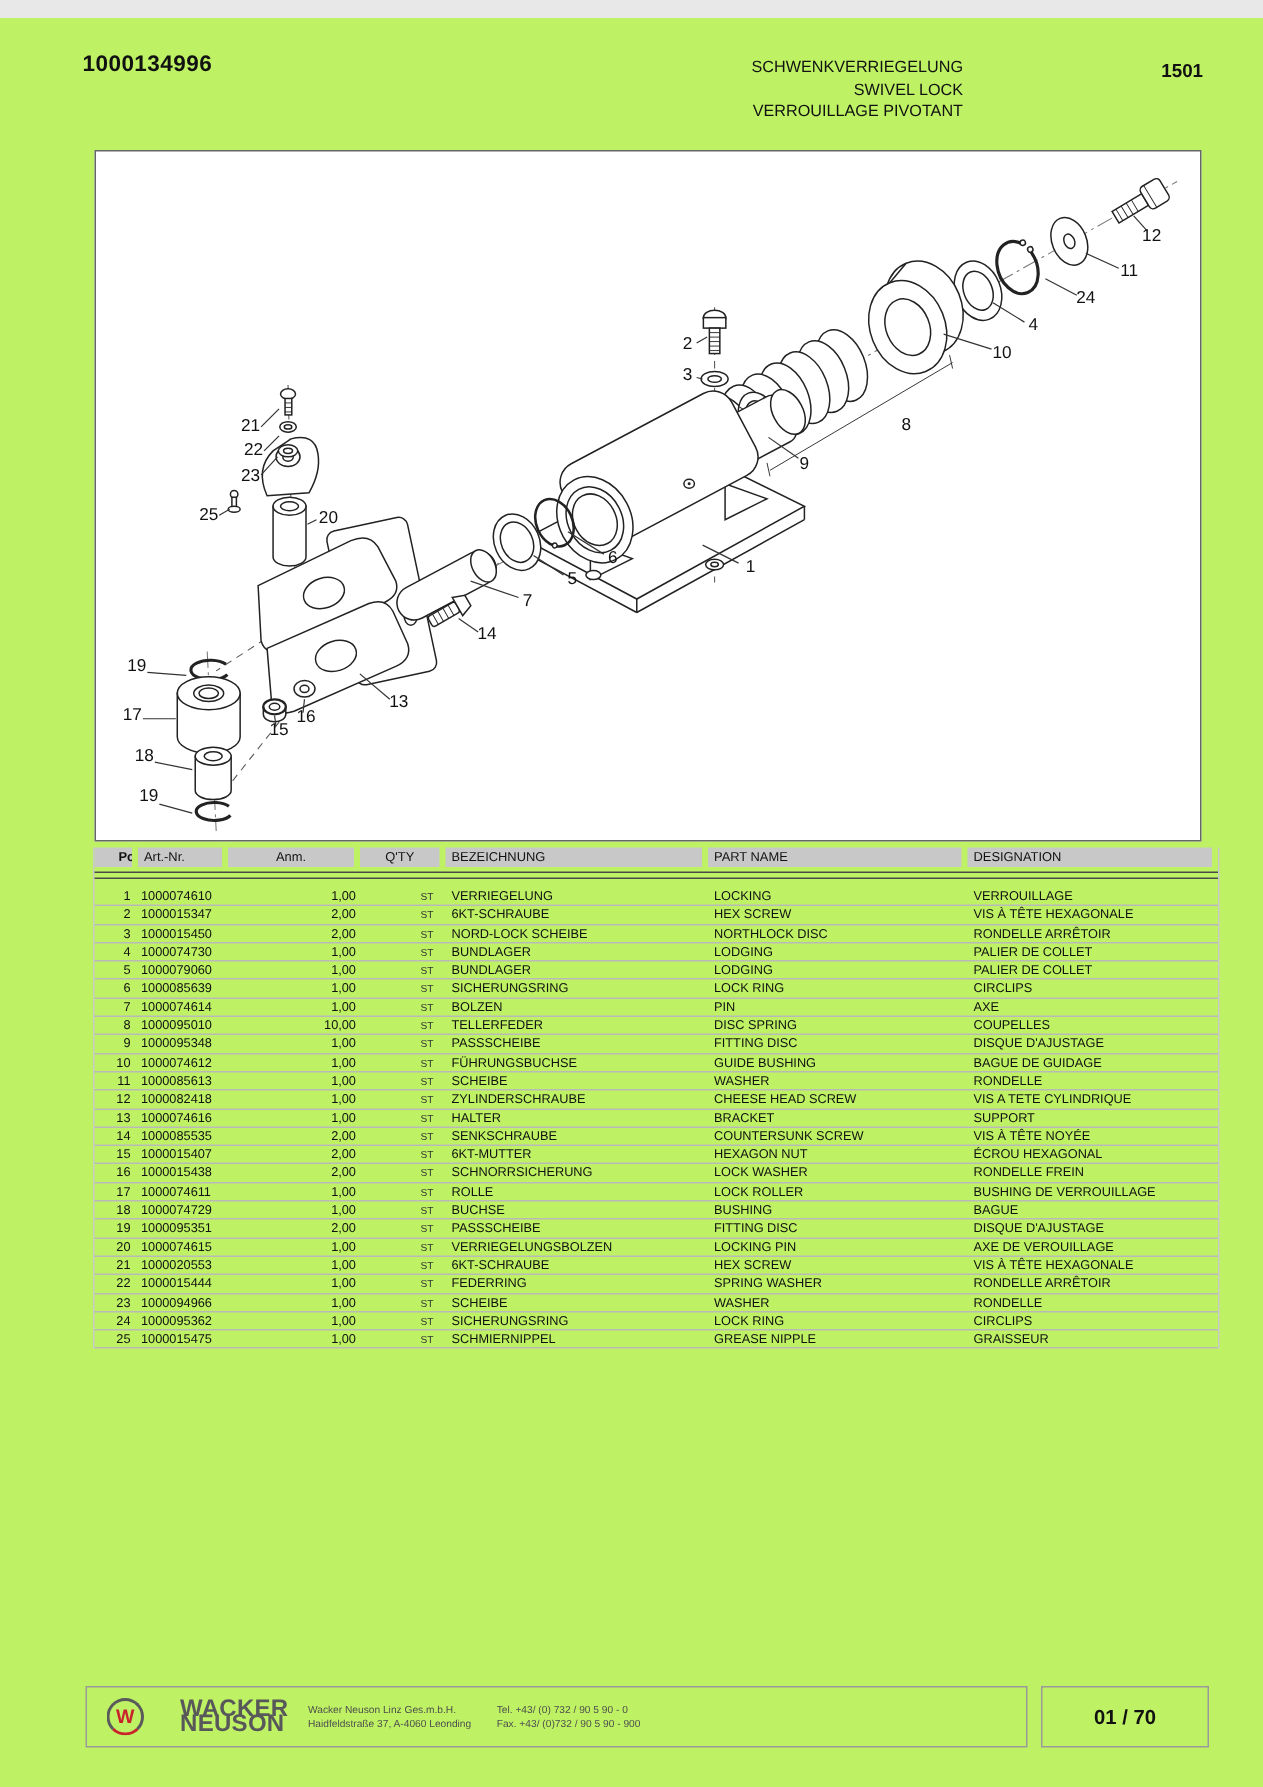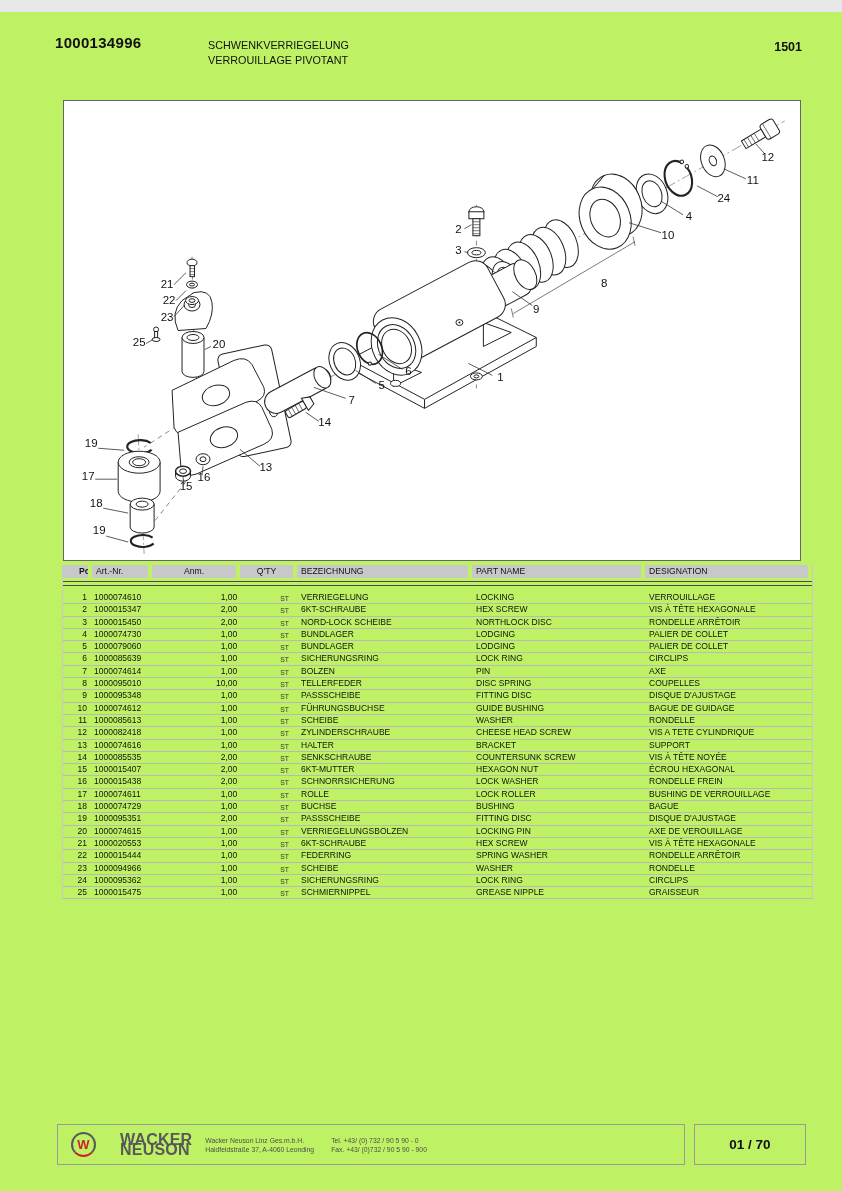--- a/index.html
+++ b/index.html
@@ -1,20 +1,20 @@
 <!DOCTYPE html>
 <html><head>
 <meta charset="utf-8">
 <style>
   html,body{margin:0;padding:0;background:#e8e8e8;}
   .page{position:relative;width:842px;height:1191px;background:#bef264;margin:12px auto;
         font-family:"Liberation Sans", sans-serif;color:#111;overflow:hidden;}
   
   .doc-number{position:absolute;left:55px;top:22px;font-size:15px;font-weight:bold;letter-spacing:.3px;}
-  .titles{position:absolute;left:208px;right:200px;top:26px;text-align:left;font-size:10.8px;line-height:14.5px;}
+  .titles{position:absolute;left:208px;right:200px;top:26px;text-align:right;font-size:10.8px;line-height:14.5px;}
   .page-code{position:absolute;right:40px;top:28px;font-size:12.5px;font-weight:bold;}
   
   .diagram-box{position:absolute;left:63px;top:88px;width:736px;height:459px;border:1px solid #666;background:#fff;}
   .diagram-box svg{display:block;width:100%;height:100%;}
   .ln{stroke:#222;stroke-width:1;fill:none;}
   .wh{fill:#fff;stroke:#222;stroke-width:1;}
   .thin{stroke:#222;stroke-width:.6;fill:none;}
   .cl{stroke:#777;stroke-width:.7;fill:none;stroke-dasharray:11 3 2 3;}
   .dash{stroke:#555;stroke-width:.7;fill:none;stroke-dasharray:5 4;}
   .clip{stroke:#222;stroke-width:2.1;fill:none;}
@@ -44,20 +44,21 @@
   .f-right{position:absolute;left:694px;top:1112px;width:112px;height:41px;border:1px solid #9a9a9a;display:flex;align-items:center;justify-content:center;font-size:13.5px;font-weight:bold;box-sizing:border-box;}
 </style>
 </head>
 <body>
 
 <div class="page">
 
   <div class="doc-number">1000134996</div>
   <div class="titles">
     <div>SCHWENKVERRIEGELUNG</div>
+    <div>SWIVEL LOCK</div>
     <div>VERROUILLAGE PIVOTANT</div>
   </div>
   <div class="page-code">1501</div>
 
   <div class="diagram-box">
     <svg viewBox="0 0 737 460" xmlns="http://www.w3.org/2000/svg">
 
       <line class="cl" x1="255" y1="283" x2="722" y2="20"></line>
       <line class="cl" x1="148" y1="342" x2="312" y2="252"></line>
       <line class="cl" x1="74" y1="334" x2="80" y2="454"></line>

